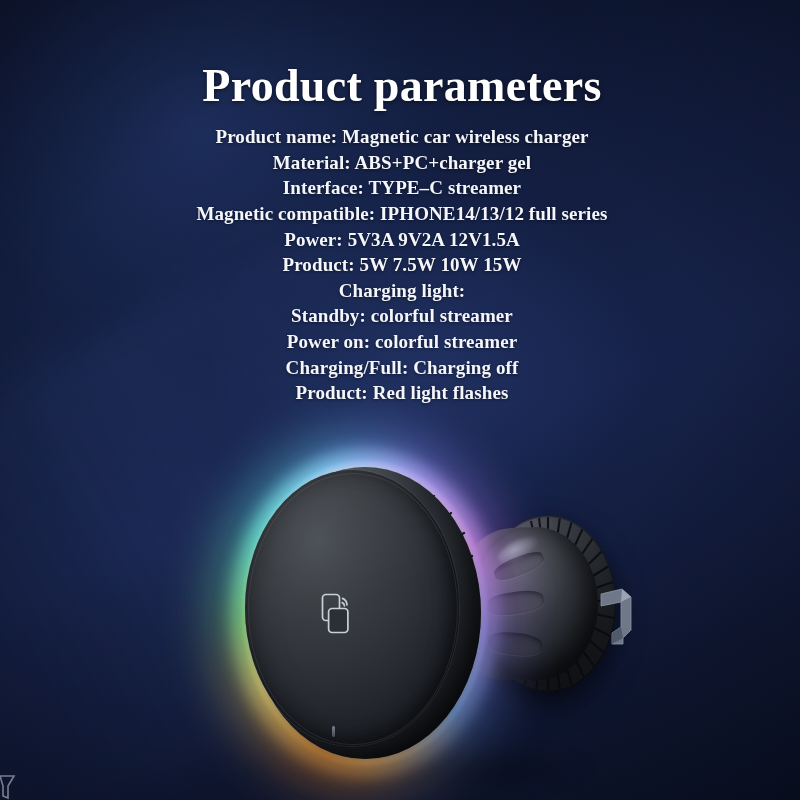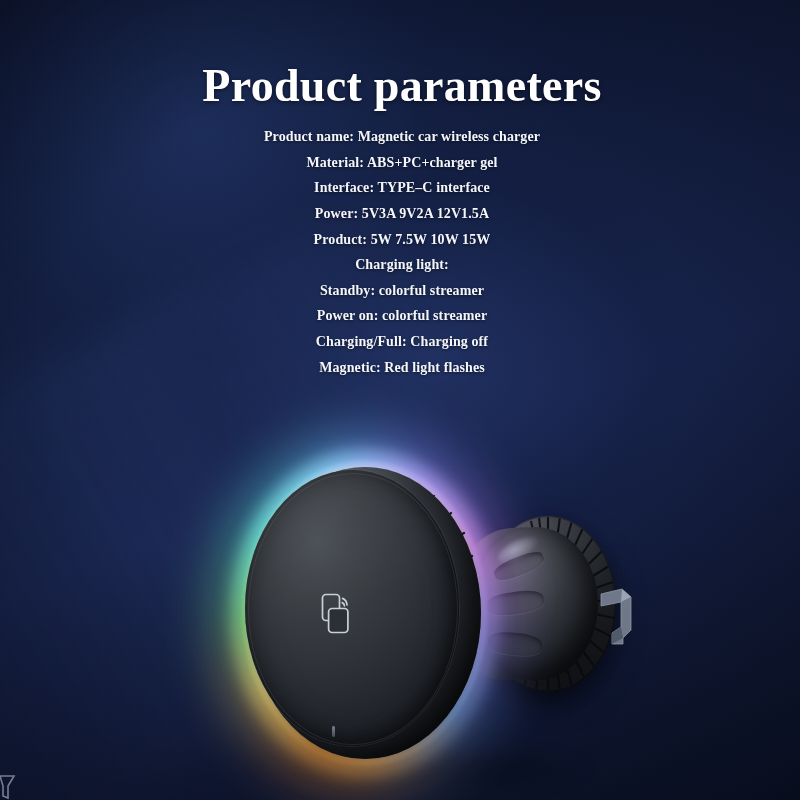--- a/index.html
+++ b/index.html
@@ -68,21 +68,21 @@
     margin: 0 0 14px 0;
     text-shadow: 0 1px 4px rgba(0,0,0,0.55);
   }
   .spec-list {
     list-style: none;
     margin: 0;
     padding: 0;
   }
   .spec-line {
     color: #f4f6fb;
-    font-size: 14px;
+    font-size: 19px;
     font-weight: bold;
     line-height: 25.6px;
     letter-spacing: 0.1px;
     text-shadow: 0 1px 3px rgba(0,0,0,0.5);
     white-space: nowrap;
   }
 
   
   .product {
     position: absolute;
@@ -466,28 +466,29 @@
       </svg>
     </div>
 
   </div>
 
   <div class="text-block">
     <h1 class="page-title">Product parameters</h1>
     <ul class="spec-list">
       <li class="spec-line">Product name: Magnetic car wireless charger</li>
       <li class="spec-line">Material: ABS+PC+charger gel</li>
-      <li class="spec-line">Interface: TYPE–C interface</li>
+      <li class="spec-line">Interface: TYPE–C streamer</li>
+      <li class="spec-line">Magnetic compatible: IPHONE14/13/12 full series</li>
       <li class="spec-line">Power: 5V3A 9V2A 12V1.5A</li>
       <li class="spec-line">Product: 5W 7.5W 10W 15W</li>
       <li class="spec-line">Charging light:</li>
       <li class="spec-line">Standby: colorful streamer</li>
       <li class="spec-line">Power on: colorful streamer</li>
       <li class="spec-line">Charging/Full: Charging off</li>
-      <li class="spec-line">Magnetic: Red light flashes</li>
+      <li class="spec-line">Product: Red light flashes</li>
     </ul>
   </div>
 
   <div class="watermark">
     <svg width="16" height="28" viewBox="0 0 16 28">
       <path d="M0 4 L14 4 L8 14 L8 26 L3 24 L3 14 Z" fill="none" stroke="#cfd6e6" stroke-width="1.6"></path>
     </svg>
   </div>
 
 </div>

